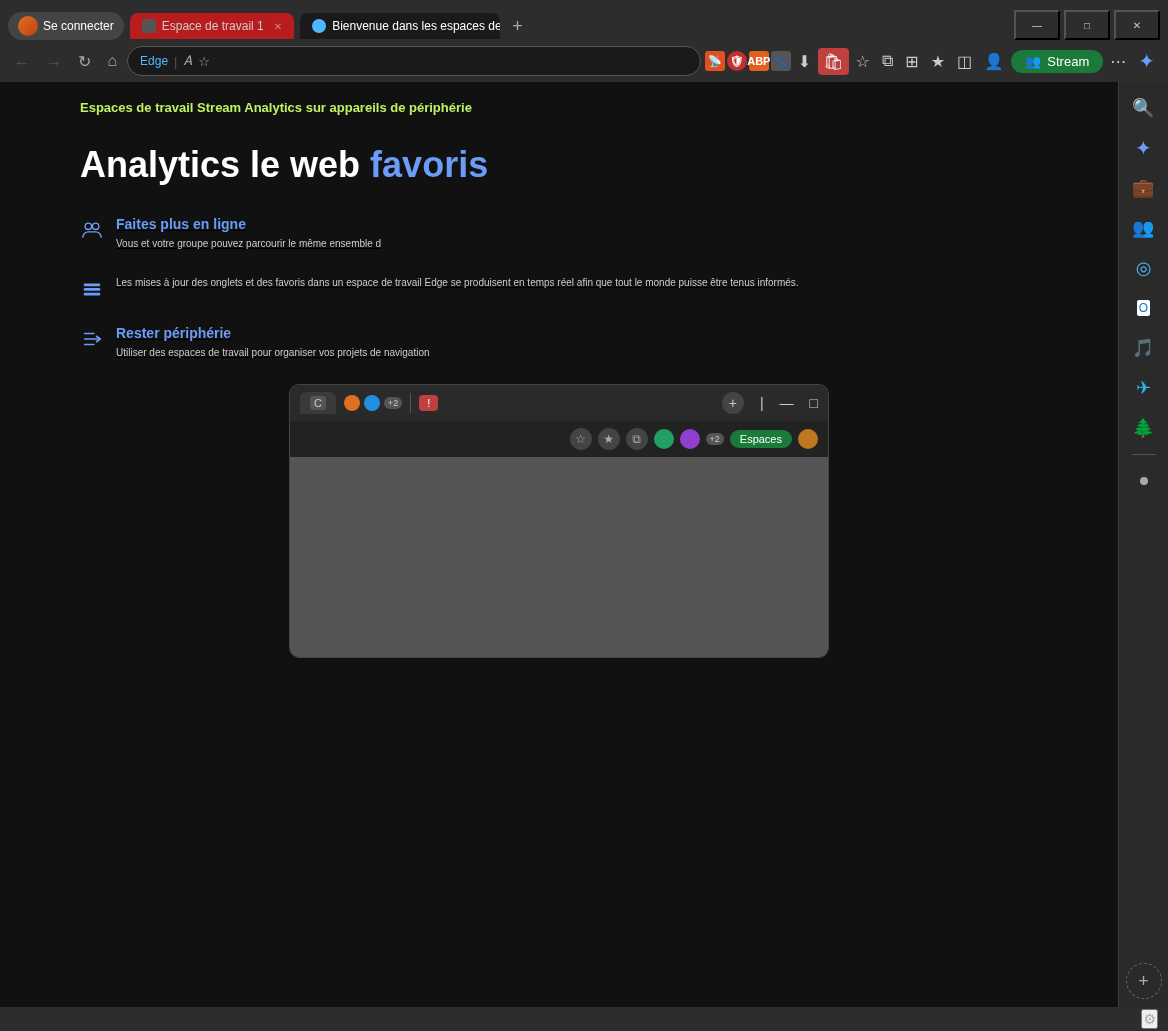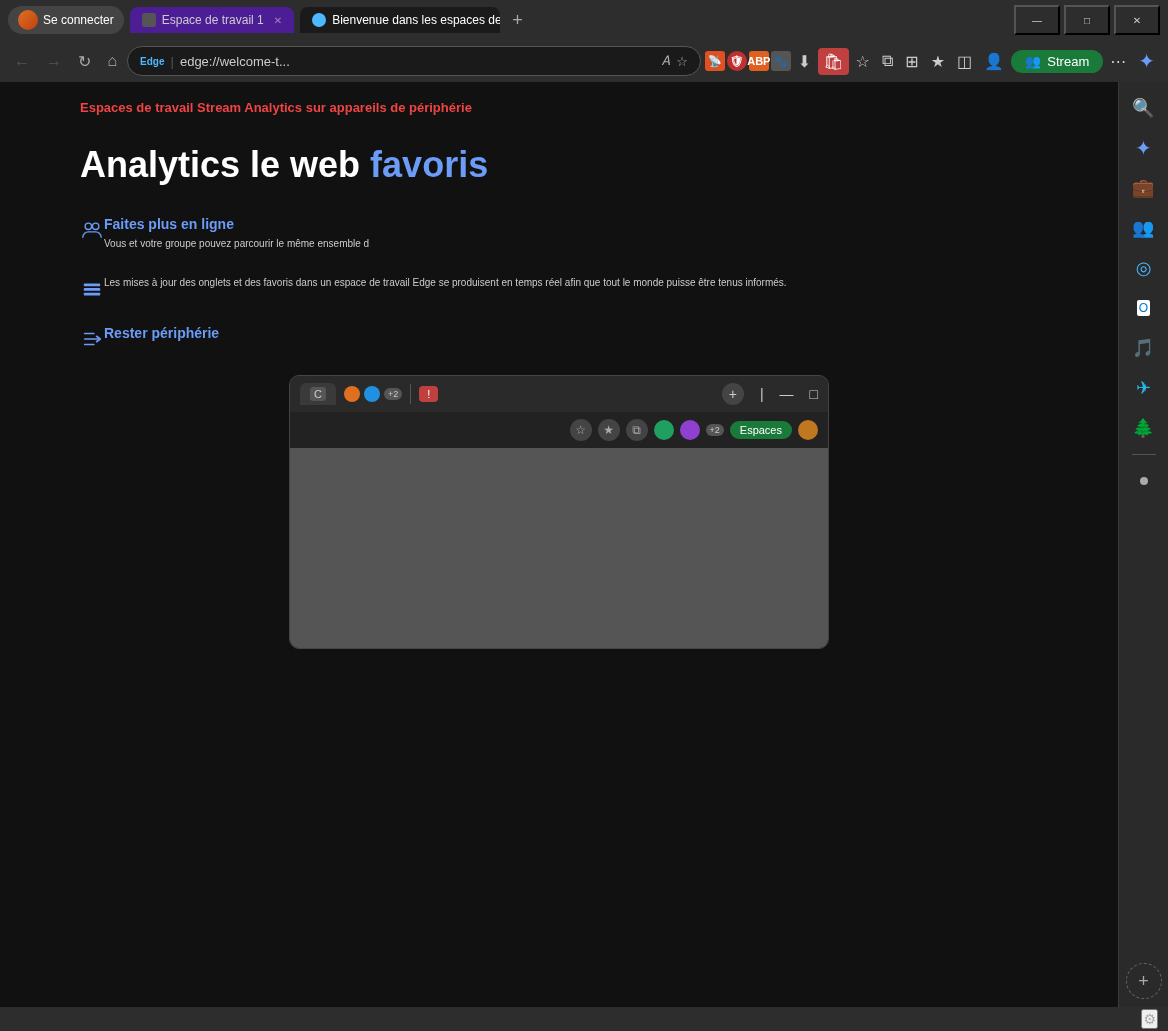--- a/index.html
+++ b/index.html
@@ -11,21 +11,21 @@
       overflow: hidden;
       display: flex;
       flex-direction: column;
     }
 
     
     .title-bar {
       height: 40px;
       background: #2d2d2d;
       display: flex;
-      align-items: center;
+      align-items: flex-end;
       padding: 0 8px;
       gap: 16px;
       flex-shrink: 0;
     }
     .title-bar-left {
       display: flex;
       align-items: center;
       gap: 6px;
       flex: 1;
     }
@@ -43,21 +43,21 @@
       white-space: nowrap;
     }
     .profile-avatar {
       width: 20px;
       height: 20px;
       border-radius: 50%;
       background: linear-gradient(135deg, #e07020, #c04010);
       display: inline-block;
     }
     .tab {
-      background: #4c1d95;
+      background: #b91c1c;
       border-radius: 8px 8px 0 0;
       padding: 6px 12px;
       display: flex;
       align-items: center;
       gap: 6px;
       font-size: 12px;
       color: #ccc;
       cursor: pointer;
       max-width: 200px;
       white-space: nowrap;
@@ -186,42 +186,44 @@
       overflow-y: auto;
       padding: 0;
     }
 
     
     .page-header {
       padding: 16px 80px 8px 80px;
     }
     .page-title-text {
       font-size: 13px;
-      color: #ef4444;
+      color: #bef264;
       font-weight: 600;
     }
 
     
     .hero-section {
       padding: 20px 80px 10px 80px;
     }
     .hero-heading {
       font-size: 36px;
       font-weight: 600;
       color: #fff;
       margin-bottom: 30px;
     }
     .hero-heading .accent {
       color: #6b9cf7;
     }
 
     
     .feature-item {
       display: flex;
+      gap: 12px;
       margin-bottom: 24px;
+      text-decoration: underline;
     }
     .feature-icon {
       width: 24px;
       height: 24px;
       flex-shrink: 0;
       margin-top: 2px;
       display: flex;
       align-items: center;
       justify-content: center;
     }
@@ -405,22 +407,22 @@
     }
     .status-icon {
       color: #aaa;
       font-size: 14px;
       cursor: pointer;
     }
 
     
     .edge-logo {
       color: #4db8ff;
-      font-weight: bold;
-      font-size: 10px;
+      font-weight: normal;
+      font-size: 12px;
       text-align: center;
     }
 
     .feature-icon svg {
       width: 22px;
       height: 22px;
     }
   </style>
 </head>
 <body>
@@ -451,21 +453,20 @@
 </div>
 
 <div class="nav-bar">
   <button class="nav-btn disabled">←</button>
   <button class="nav-btn disabled">→</button>
   <button class="nav-btn">↻</button>
   <button class="nav-btn">⌂</button>
   <div class="address-bar">
     <span class="edge-logo">Edge</span>
     <span style="color:#555">|</span>
-    <span class="address-bar-text">edge://welcome-t...</span>
 
     <span style="color:#aaa;font-size:13px;">𝐴</span>
 
     <span style="color:#aaa;font-size:13px;">☆</span>
   </div>
 
   <div class="nav-icons">
     <span class="ext-icon" style="background:#e05020;color:#fff;">📡</span>
     <span class="ext-icon" style="background:#c03030;color:#fff;border-radius:50%;">🛡</span>
     <span class="ext-icon" style="background:#e06020;color:#fff;">ABP</span>
@@ -529,20 +530,21 @@
 
       <div class="feature-item">
         <div class="feature-icon">
           <svg viewBox="0 0 24 24" fill="none" xmlns="http://www.w3.org/2000/svg">
             <path d="M4 12h16M4 6h10M4 18h10" stroke="#6b9cf7" stroke-width="1.8" stroke-linecap="round"></path>
             <polyline points="17,9 21,12 17,15" stroke="#6b9cf7" stroke-width="1.8" stroke-linecap="round" stroke-linejoin="round"></polyline>
           </svg>
         </div>
         <div class="feature-content">
           <div class="feature-title">Rester périphérie</div>
+          <div class="feature-desc">Utiliser des espaces de travail pour organiser vos projets de navigation</div>
         </div>
       </div>
 
       <div class="browser-mockup">
         <div class="mockup-titlebar">
           <div class="mockup-tab1">
             <span style="background:#555;border-radius:3px;padding:1px 4px;font-size:11px;color:#ccc;">C</span>
           </div>
           <div class="mockup-tab-group">
             <span class="mockup-avatar mockup-av1"></span>

